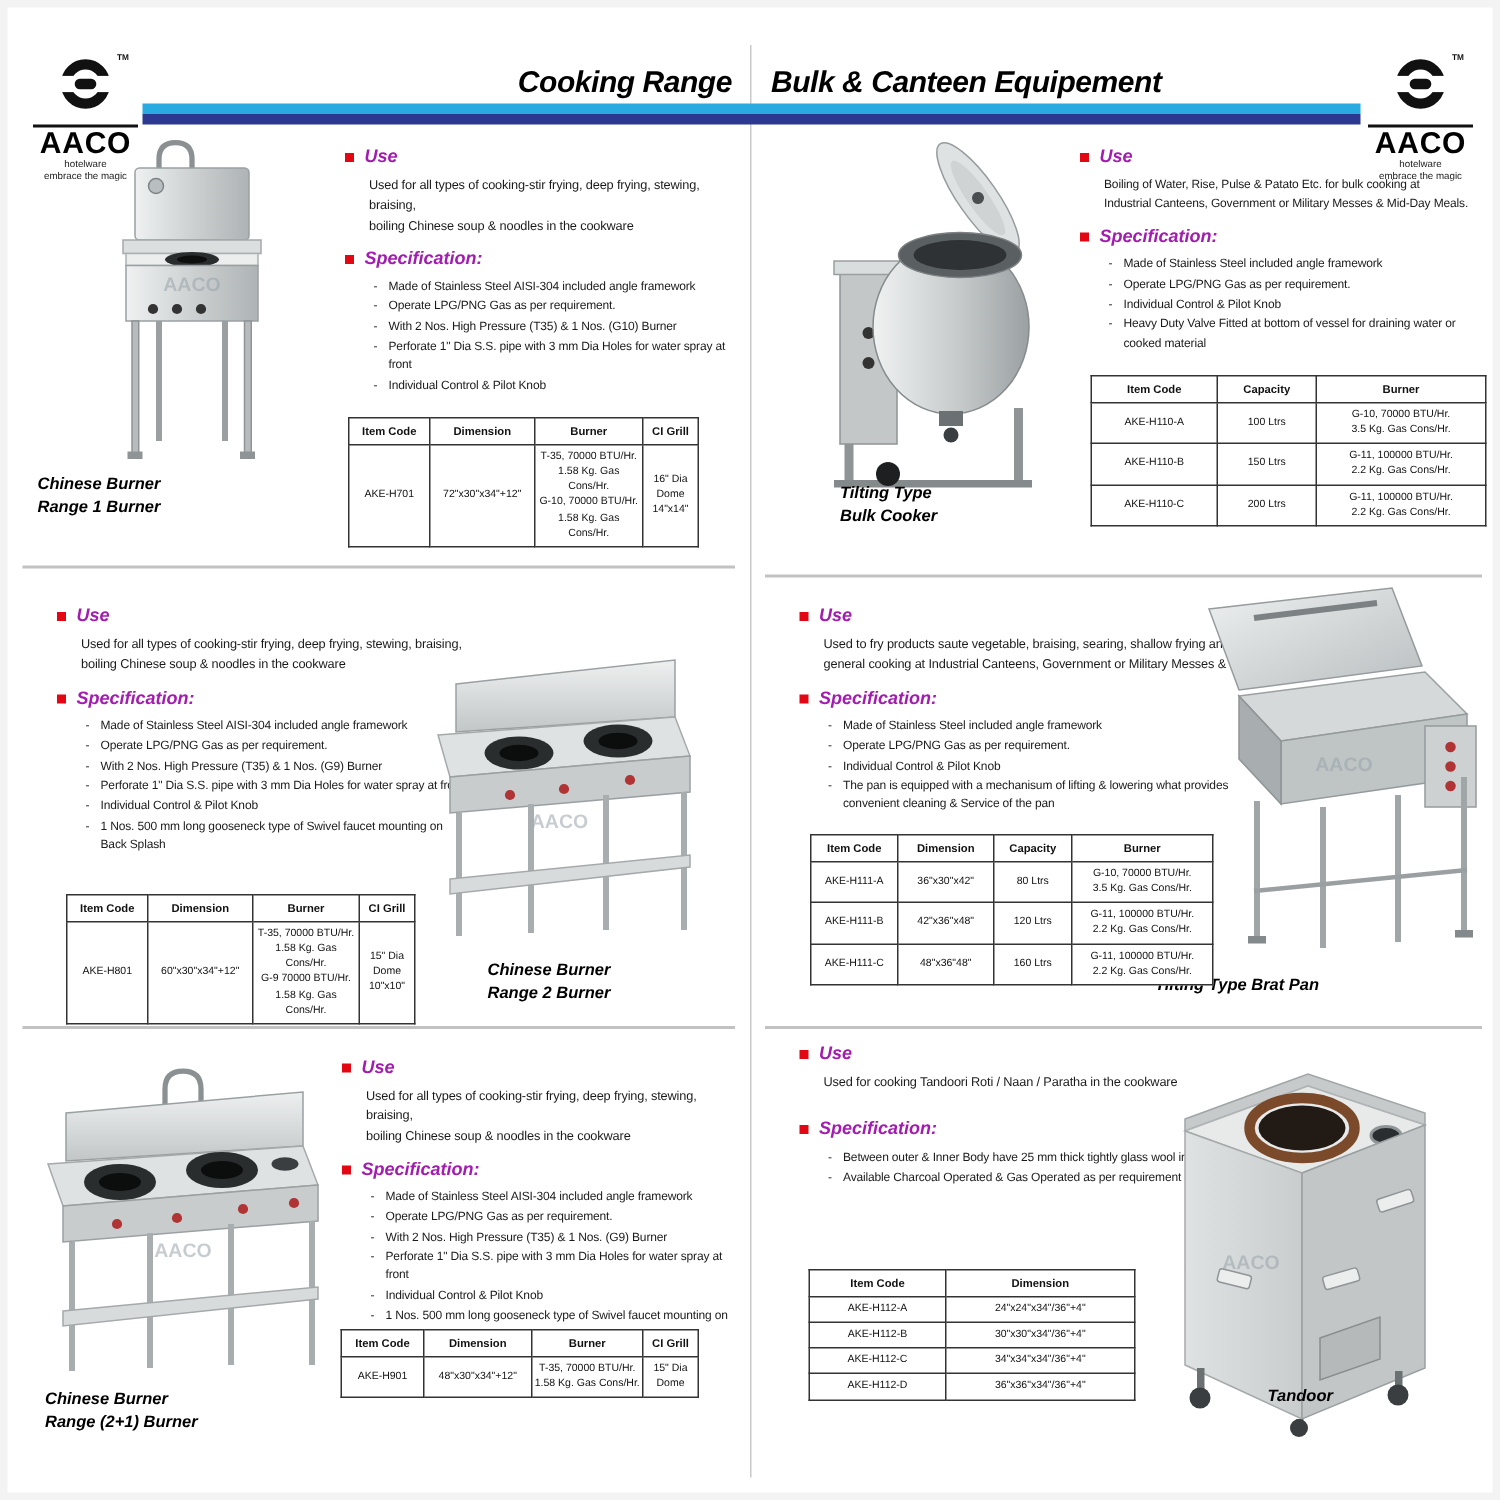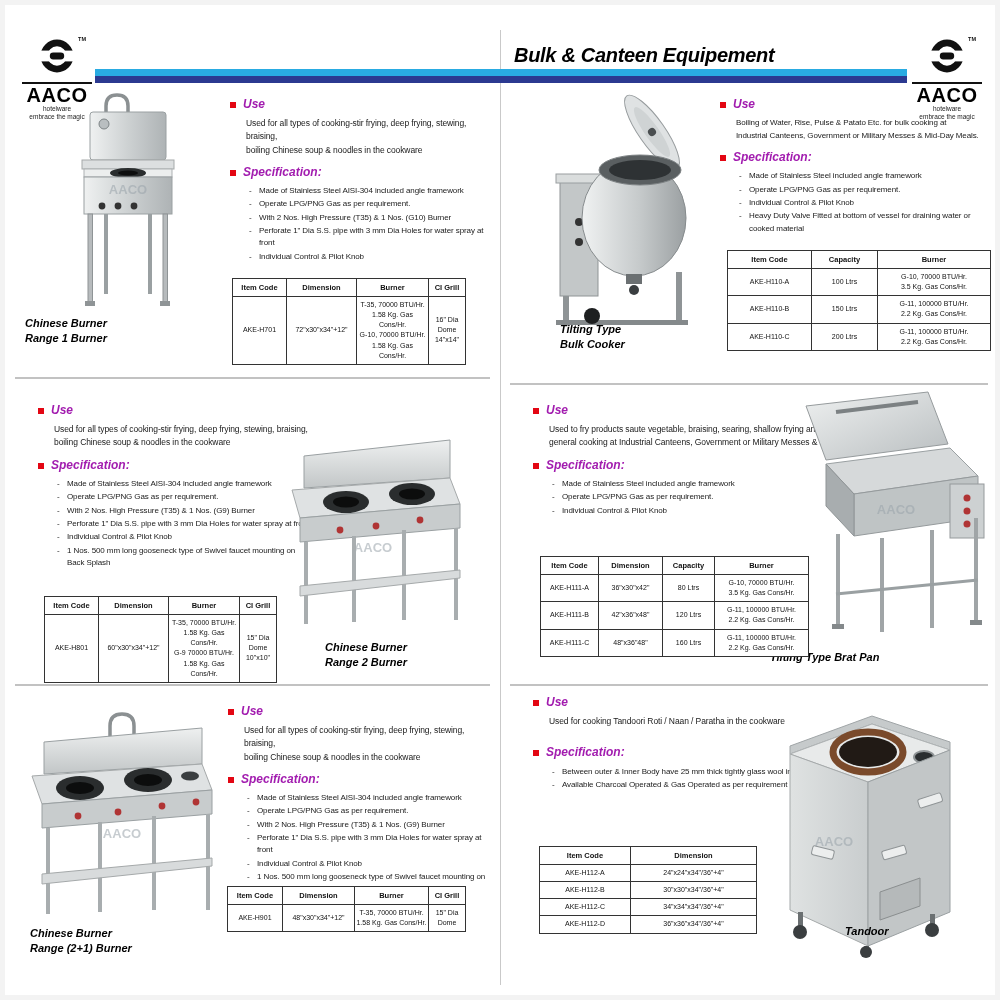--- a/index.html
+++ b/index.html
@@ -50,20 +50,21 @@
 <body>
 
 <div class="sheet">
 
   <div class="vdiv"></div>
   <div class="hdiv" style="left:15px;top:377px;width:475px;"></div>
   <div class="hdiv" style="left:15px;top:684px;width:475px;"></div>
   <div class="hdiv" style="left:510px;top:383px;width:478px;"></div>
   <div class="hdiv" style="left:510px;top:684px;width:478px;"></div>
 
+  <div class="page-title" style="left:200px;top:44px;width:288px;text-align:right;">Cooking Range</div>
   <div class="page-title" style="left:514px;top:44px;width:330px;">Bulk &amp; Canteen Equipement</div>
   <div class="stripe">
     <div class="s1" style="background:#29abe2;"></div>
     <div class="s2" style="background:#2b3990;"></div>
   </div>
 
   <div class="logo" style="left:12px;top:38px;">
     <div class="logo-mark">
       <svg width="36" height="36" viewBox="0 0 40 40">
         <circle cx="20" cy="20" r="14.5" fill="none" stroke="#111" stroke-width="7.5"></circle>
@@ -351,20 +352,22 @@
     <div class="para">Used to fry products saute vegetable, braising, searing, shallow frying and
 general cooking at Industrial Canteens, Government or Military Messes &amp; Mid-Day meals</div>
     <div class="b-title">
       <span class="sq" style="background:#e30613;"></span>
       <span class="b-text">Specification:</span>
     </div>
     <div class="spec-list">
         <div class="spec-item">Made of Stainless Steel included angle framework</div>
         <div class="spec-item">Operate LPG/PNG Gas as per requirement.</div>
         <div class="spec-item">Individual Control &amp; Pilot Knob</div>
+        <div class="spec-item">The pan is equipped with a mechanisum of lifting &amp; lowering what provides
+convenient cleaning &amp; Service of the pan</div>
       </div>
   </div>
 
   <svg class="pimg" style="left:778px;top:388px;" width="212" height="252" viewBox="0 0 212 252">
     <defs>
       <linearGradient id="s4g" x1="0" y1="0" x2="1" y2="1">
         <stop offset="0" stop-color="#eef0f0"></stop>
           <stop offset="1" stop-color="#b9bec0"></stop>
       </linearGradient>
     </defs>

